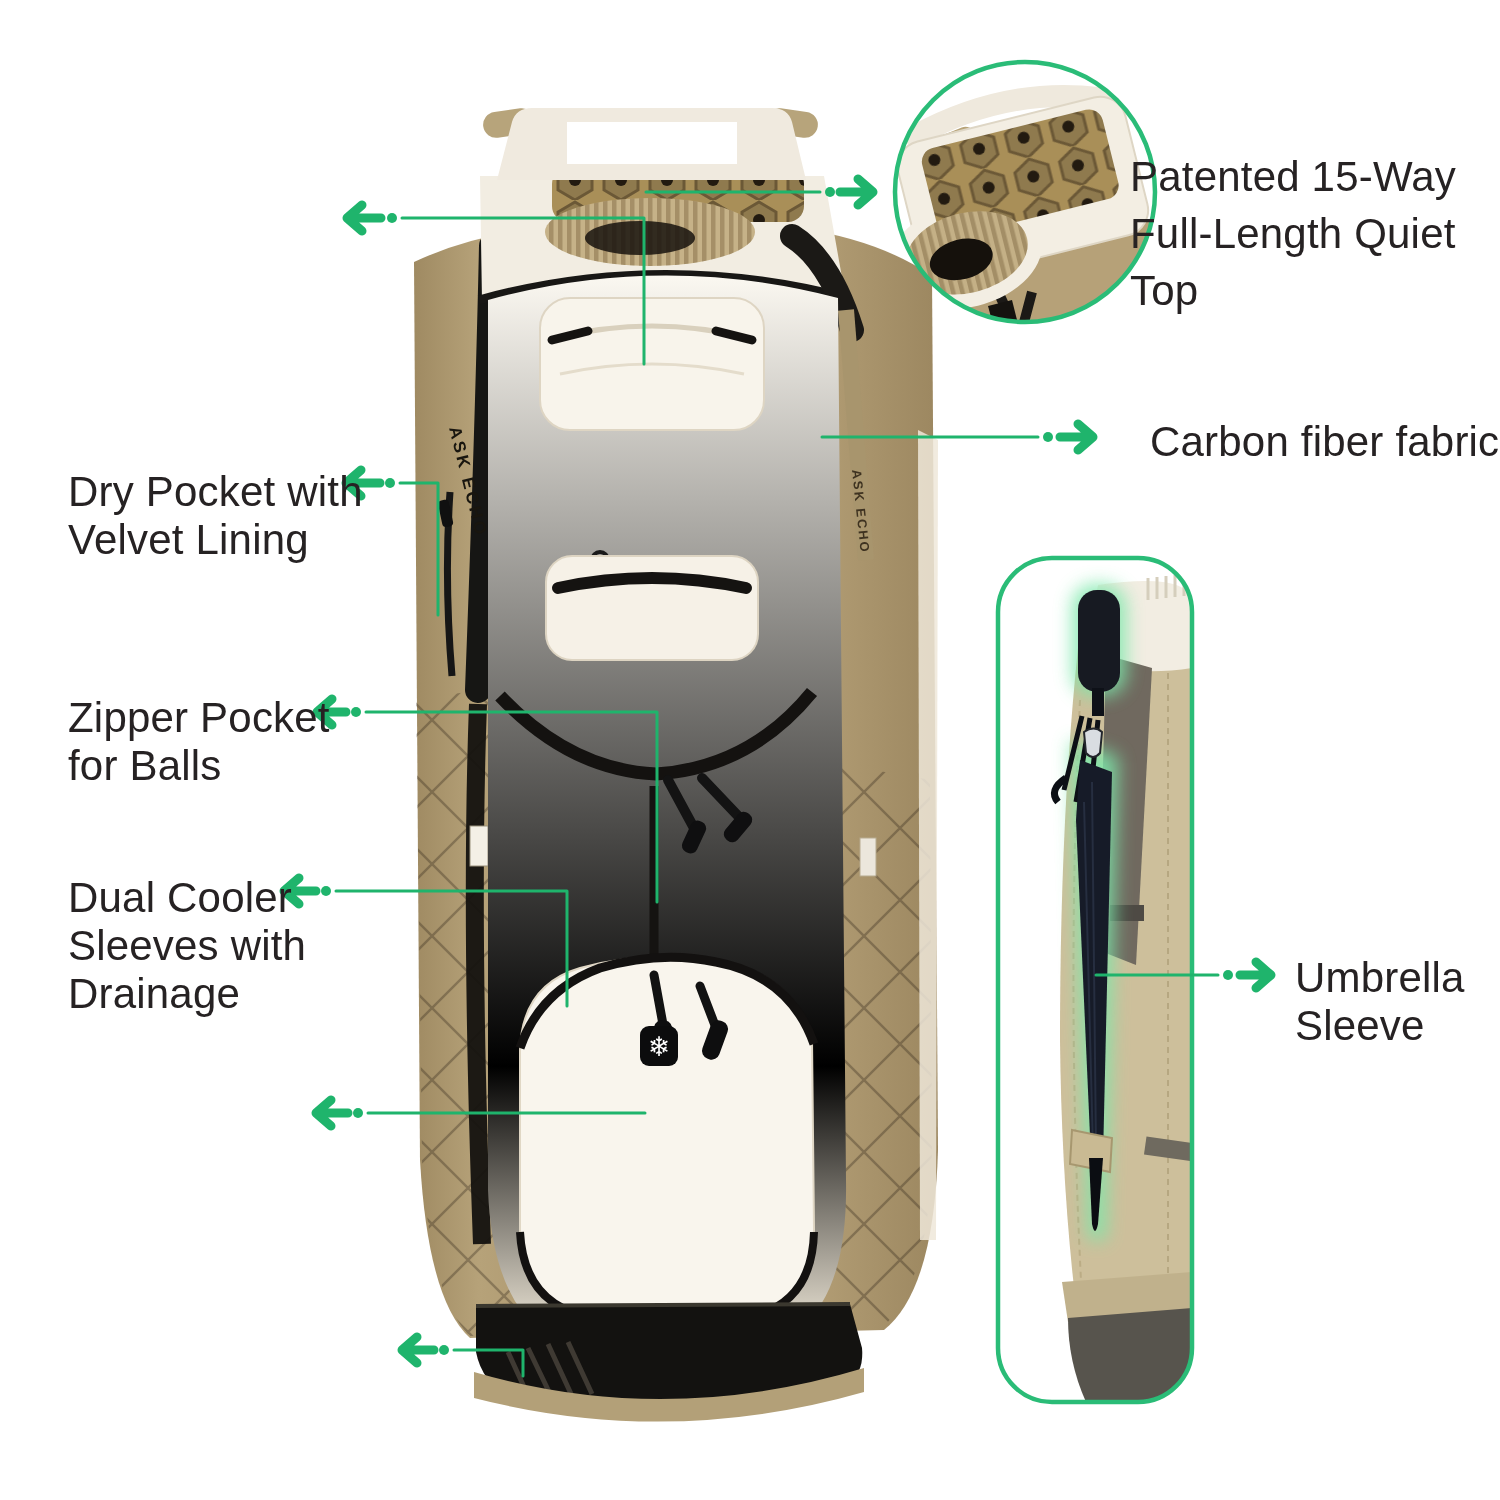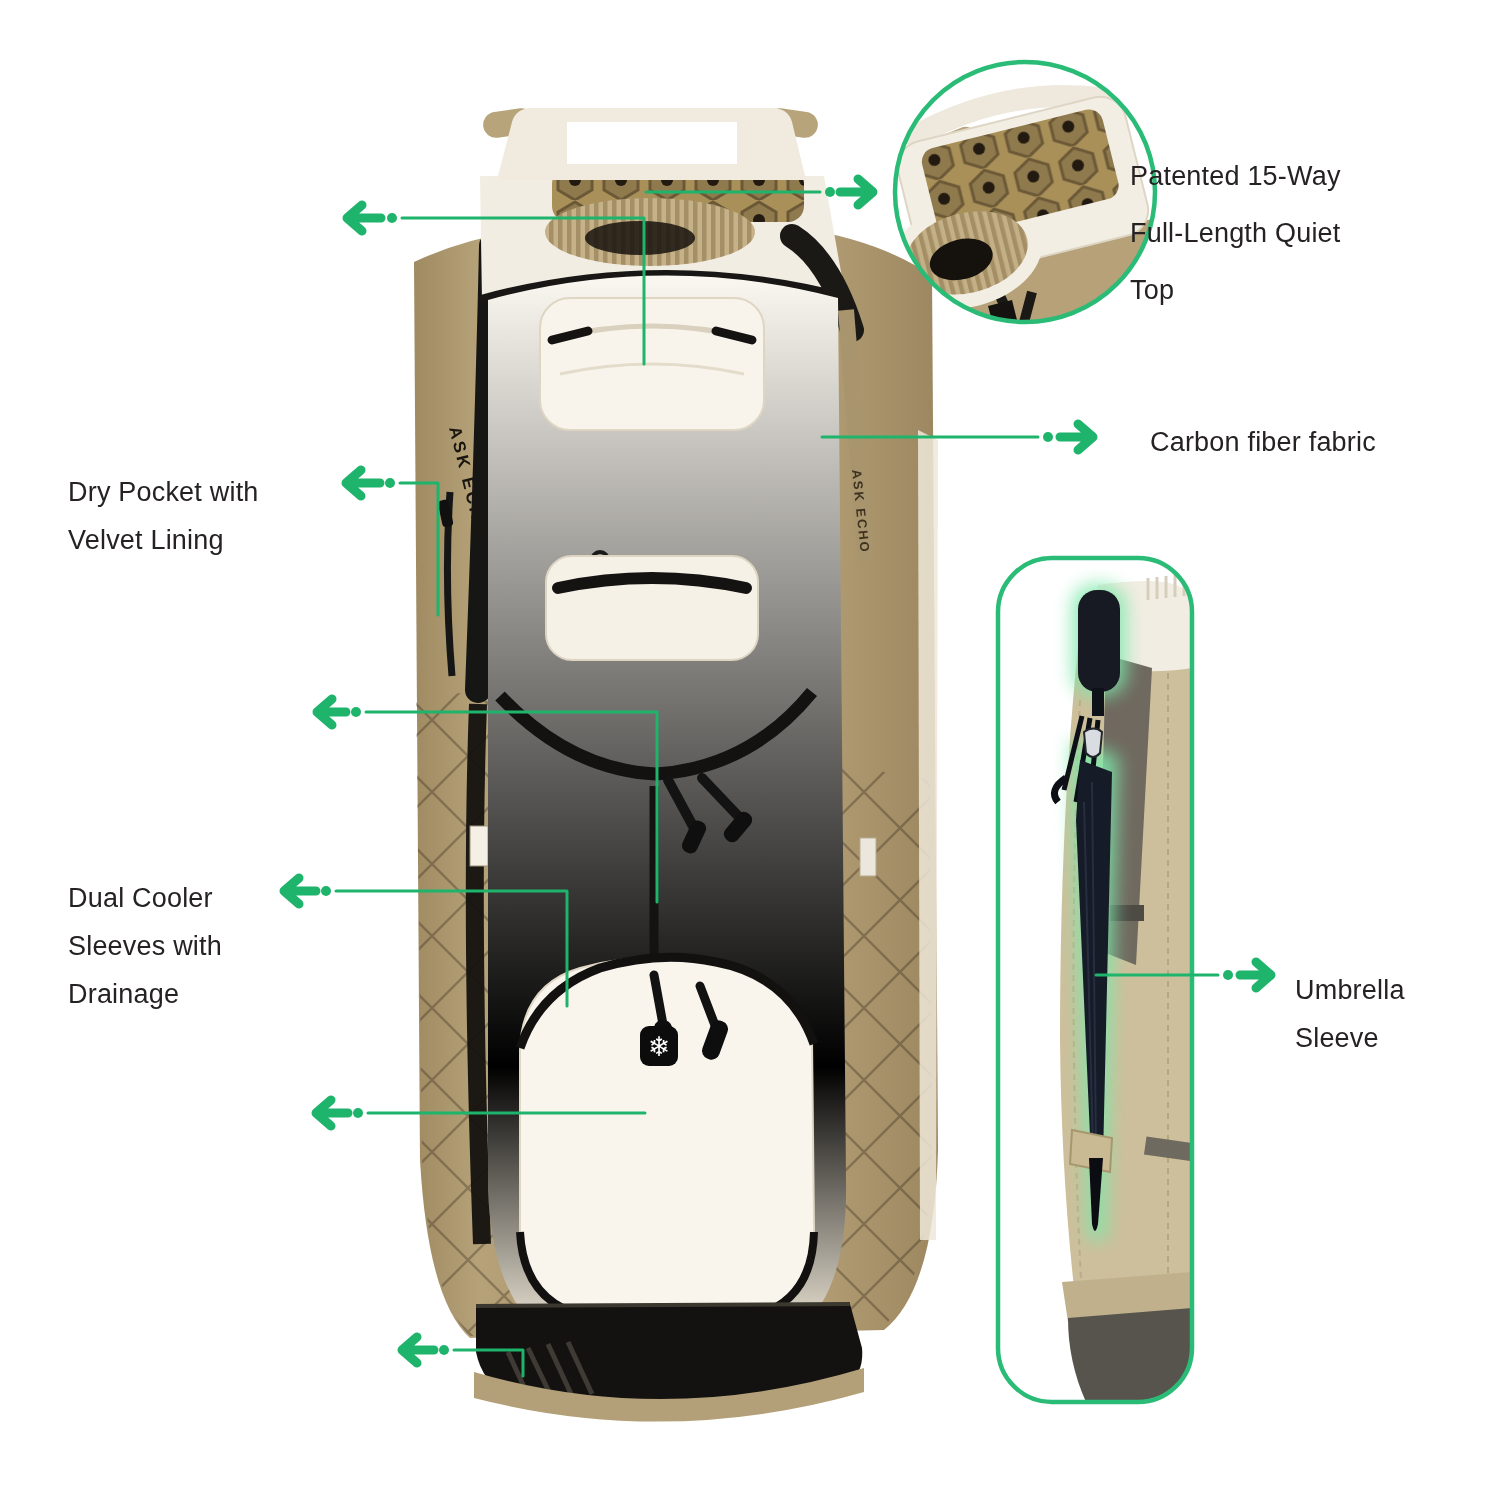--- a/index.html
+++ b/index.html
@@ -1,21 +1,21 @@
 <!DOCTYPE html>
 <html style="--accent: #1fb46c; --callout-border: #2abc77; --ink: #262223; --bag-tan: #b29d74; --bag-cream: #f7f2e8; --trim-black: #151311;"><head>
 <meta charset="utf-8">
 <style>
   html,body{margin:0;padding:0;background:#ffffff;}
   body{width:1500px;height:1500px;font-family:"Liberation Sans","DejaVu Sans",sans-serif;}
   .canvas{position:relative;width:1500px;height:1500px;overflow:hidden;background:#fff;}
   svg.art{position:absolute;left:0;top:0;}
   .lbl{
     position:absolute;
-    font-size:27px;
+    font-size:42px;
     line-height:48px;
     font-weight:500;
     color:var(--ink,#262223);
     white-space:pre-line;
     letter-spacing:.2px;
   }
   .lbl.lh57{line-height:57px;}
   .acc-line{stroke:var(--accent,#1fb46c);}
   .acc-fill{fill:var(--accent,#1fb46c);}
   .co-border{stroke:var(--callout-border,#2abc77);}
@@ -261,23 +261,25 @@
     <g>
       <path class="acc-line" stroke-width="3" d="M1096,975 L1218,975"></path>
       <circle class="acc-fill" cx="1228" cy="975" r="5" stroke="none"></circle>
       <path class="acc-line" stroke-width="9" d="M1240,975 L1266,975 M1256,962 L1271,975 L1256,988"></path>
     </g>
   </g>
 </svg>
 
 <div class="lbl" style="left:68px;top:468px;">Dry Pocket with
 Velvet Lining</div>
+<div class="lbl" style="left:68px;top:694px;">Zipper Pocket
+for Balls</div>
 <div class="lbl" style="left:68px;top:874px;">Dual Cooler
 Sleeves with
 Drainage</div>
 <div class="lbl lh57" style="left:1130px;top:148px;">Patented 15-Way
 Full-Length Quiet
 Top</div>
 <div class="lbl" style="left:1150px;top:418px;text-align:center;">Carbon fiber fabric</div>
-<div class="lbl" style="left:1295px;top:954px;margin-top:12px;">Umbrella
+<div class="lbl" style="left:1295px;top:954px;">Umbrella
 Sleeve</div>
 
 </div>
 
 </body></html>

